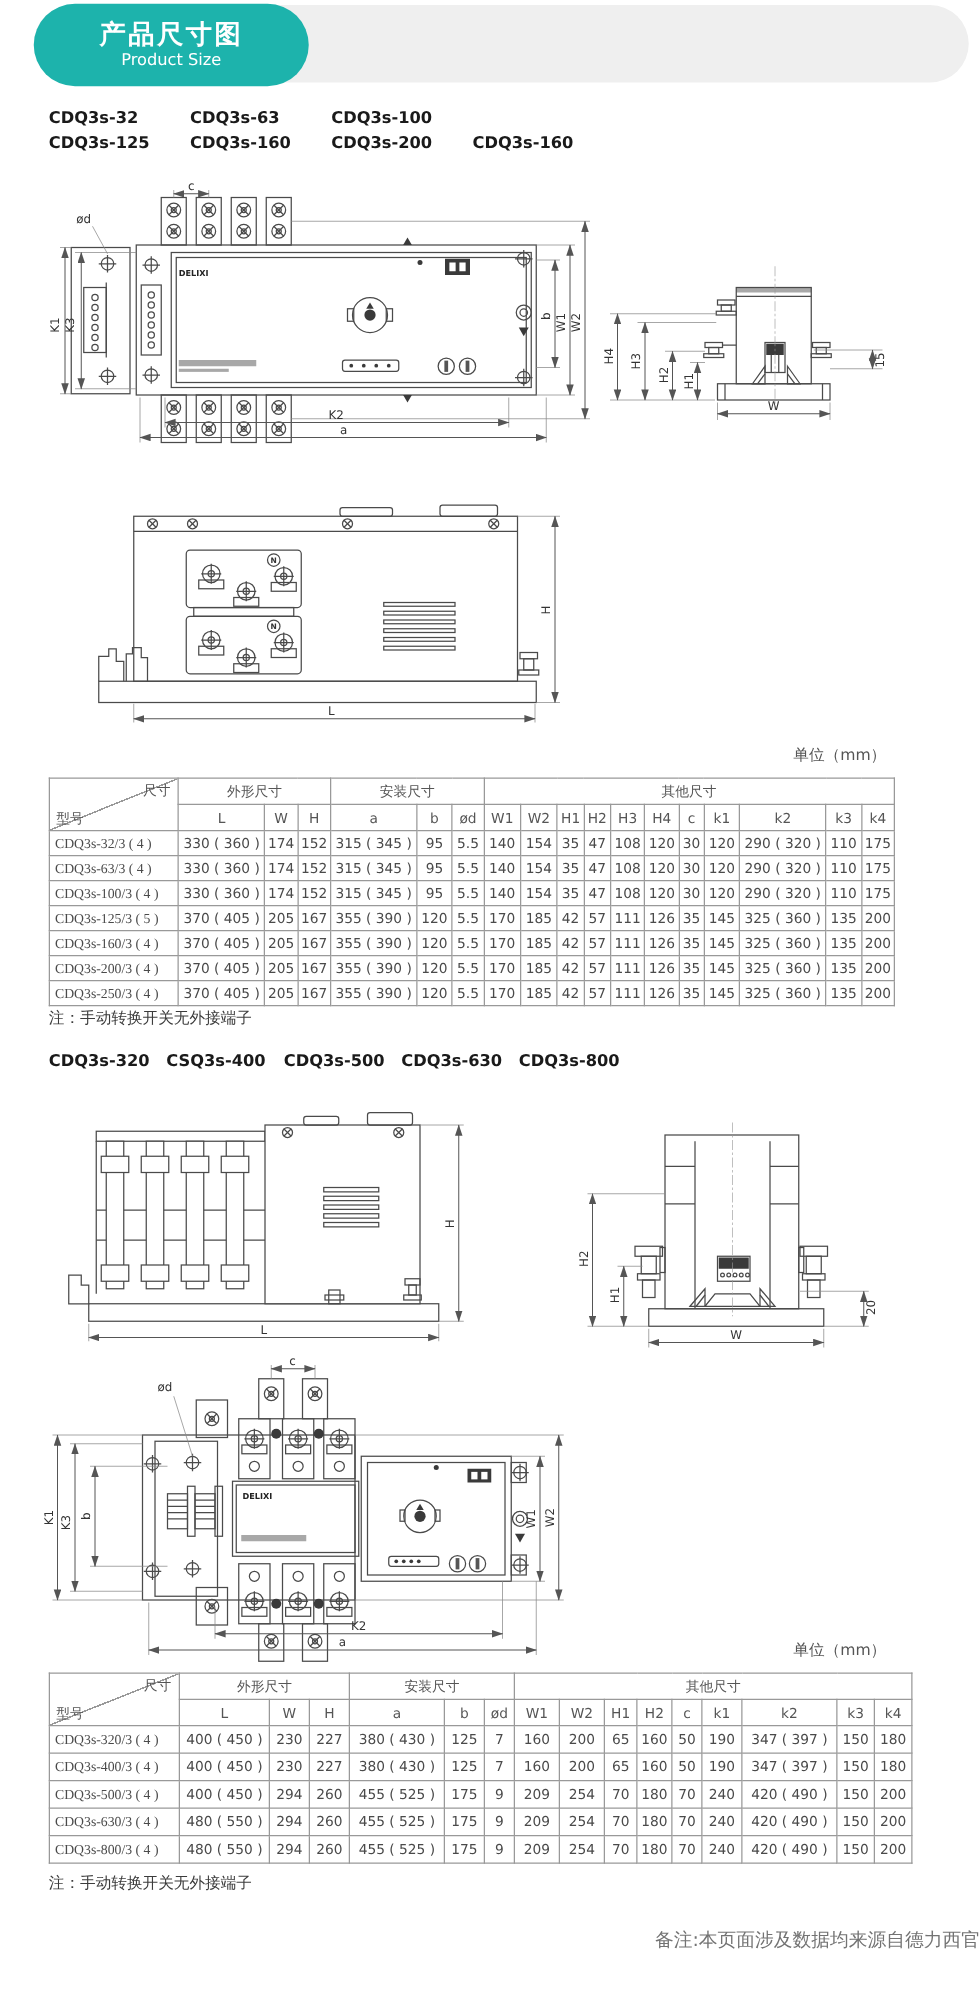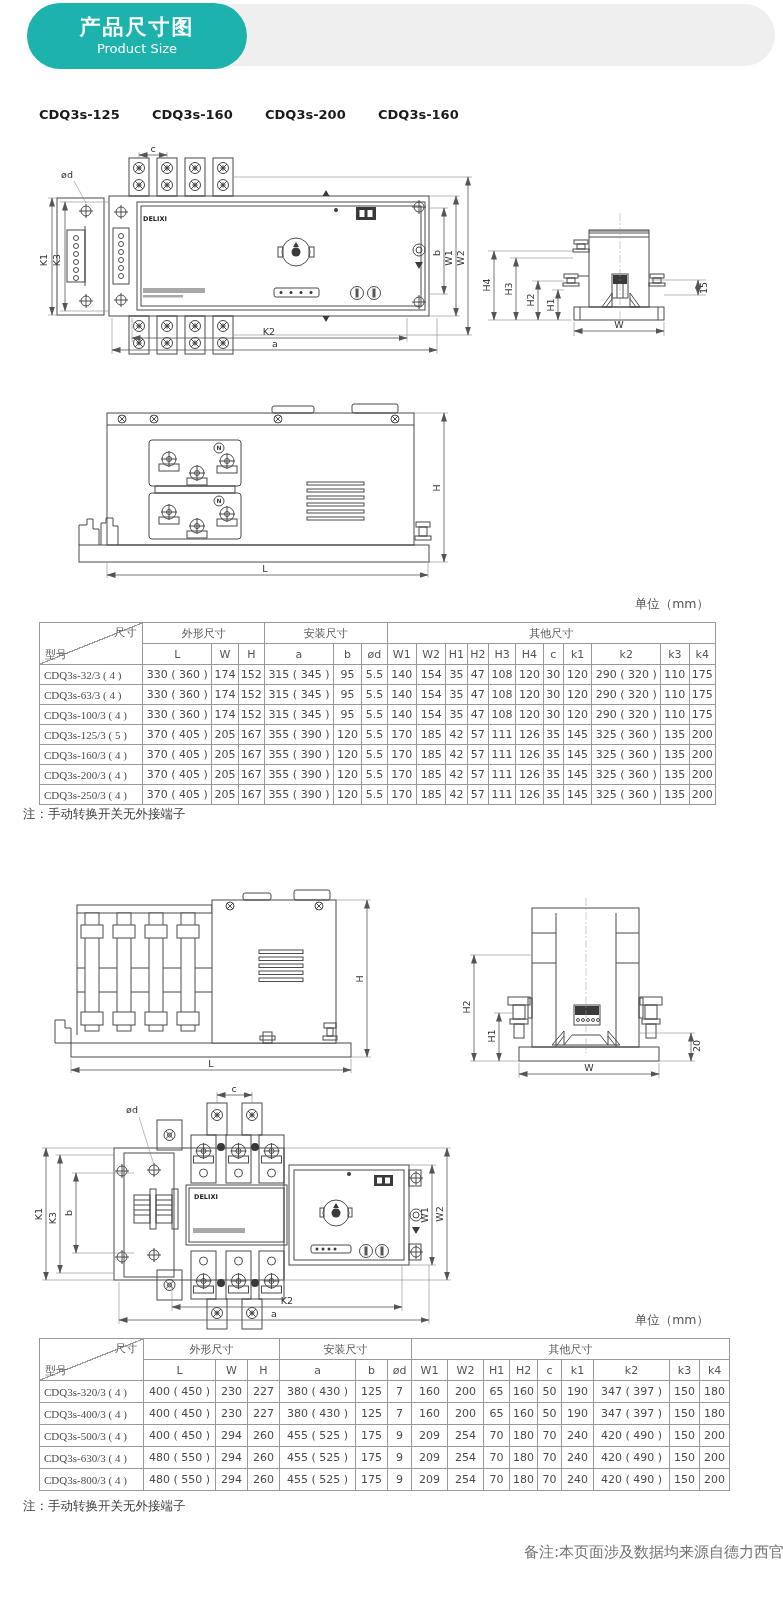--- a/index.html
+++ b/index.html
@@ -11,21 +11,21 @@
   .badge { position:absolute; left:8px; top:3px; width:220px; height:66px; border-radius:33px;
            color:#fff; display:flex; flex-direction:column; align-items:center; justify-content:center; }
   .badge .cn { font-size:21px; font-weight:bold; letter-spacing:2px; line-height:1.1; }
   .badge .en { font-size:13px; margin-top:2px; }
 
   
   .models { position:absolute; left:20px; display:flex; font-weight:bold; font-size:13px; color:#1a1a1a; white-space:nowrap; }
   .models span { width:113px; }
   .models.lg span { width:94px; }
 
-  .note { position:absolute; left:4px; font-size:12.5px; color:#3c3c3c; }
+  .note { position:absolute; left:20px; font-size:12.5px; color:#3c3c3c; }
   .unit { position:absolute; font-size:12.5px; color:#555; text-align:right; }
   .footer { position:absolute; left:380px; top:1543px; width:400px; text-align:right; font-size:15px; color:#737373; }
 
   
   svg.diagram { position:absolute; }
   .st { stroke:#4a4a4a; stroke-width:1; fill:none; }
   .ext line, .ext path { stroke:#8a8a8a; stroke-width:.6; fill:none; }
   .dim line { stroke:#555; stroke-width:.8; marker-start:url(#arw); marker-end:url(#arw); }
   .lbl text { font-size:9.5px; fill:#333; text-anchor:middle; font-family:"DejaVu Sans",sans-serif; }
   .fl { fill:#3a3a3a; stroke:none; }
@@ -87,20 +87,25 @@
         </g>
     </defs>
   </svg>
 
   <div class="badge-track"></div>
   <div class="badge" style="background: rgb(29, 179, 172);">
     <div class="cn">产品尺寸图</div>
     <div class="en">Product Size</div>
   </div>
 
+  <div class="models" style="top:87px">
+      <span>CDQ3s-32</span>
+      <span>CDQ3s-63</span>
+      <span>CDQ3s-100</span>
+    </div>
   <div class="models" style="top:107px">
       <span>CDQ3s-125</span>
       <span>CDQ3s-160</span>
       <span>CDQ3s-200</span>
       <span>CDQ3s-160</span>
     </div>
 
   <svg class="diagram" style="left:20px;top:140px;width:453px;height:223px" viewBox="-8 -8 453 223">
     <g class="st">
       <rect x="10" y="50" width="47" height="117"></rect>
@@ -523,20 +528,27 @@
           <td class="num-cell">145</td>
           <td class="num-cell">325 ( 360 )</td>
           <td class="num-cell">135</td>
           <td class="num-cell">200</td>
         </tr>
       </tbody>
   </table>
 
   <div class="note" style="top:806px">注：手动转换开关无外接端子</div>
 
+  <div class="models lg" style="top:842px">
+      <span>CDQ3s-320</span>
+      <span>CSQ3s-400</span>
+      <span>CDQ3s-500</span>
+      <span>CDQ3s-630</span>
+      <span>CDQ3s-800</span>
+    </div>
 
   <svg class="diagram" style="left:28px;top:880px;width:430px;height:195px" viewBox="0 0 430 195">
     <g class="st">
       <rect x="24" y="163" width="280" height="14"></rect>
       <rect x="30" y="25" width="135" height="8"></rect>
       <line x1="30" y1="33" x2="30" y2="155"></line>
       <line x1="30" y1="88" x2="165" y2="88"></line>
         <line x1="30" y1="112" x2="165" y2="112"></line>
       <rect x="38" y="33" width="14" height="118" class="flw"></rect>
         <rect x="34" y="45" width="22" height="13" class="flw"></rect>

